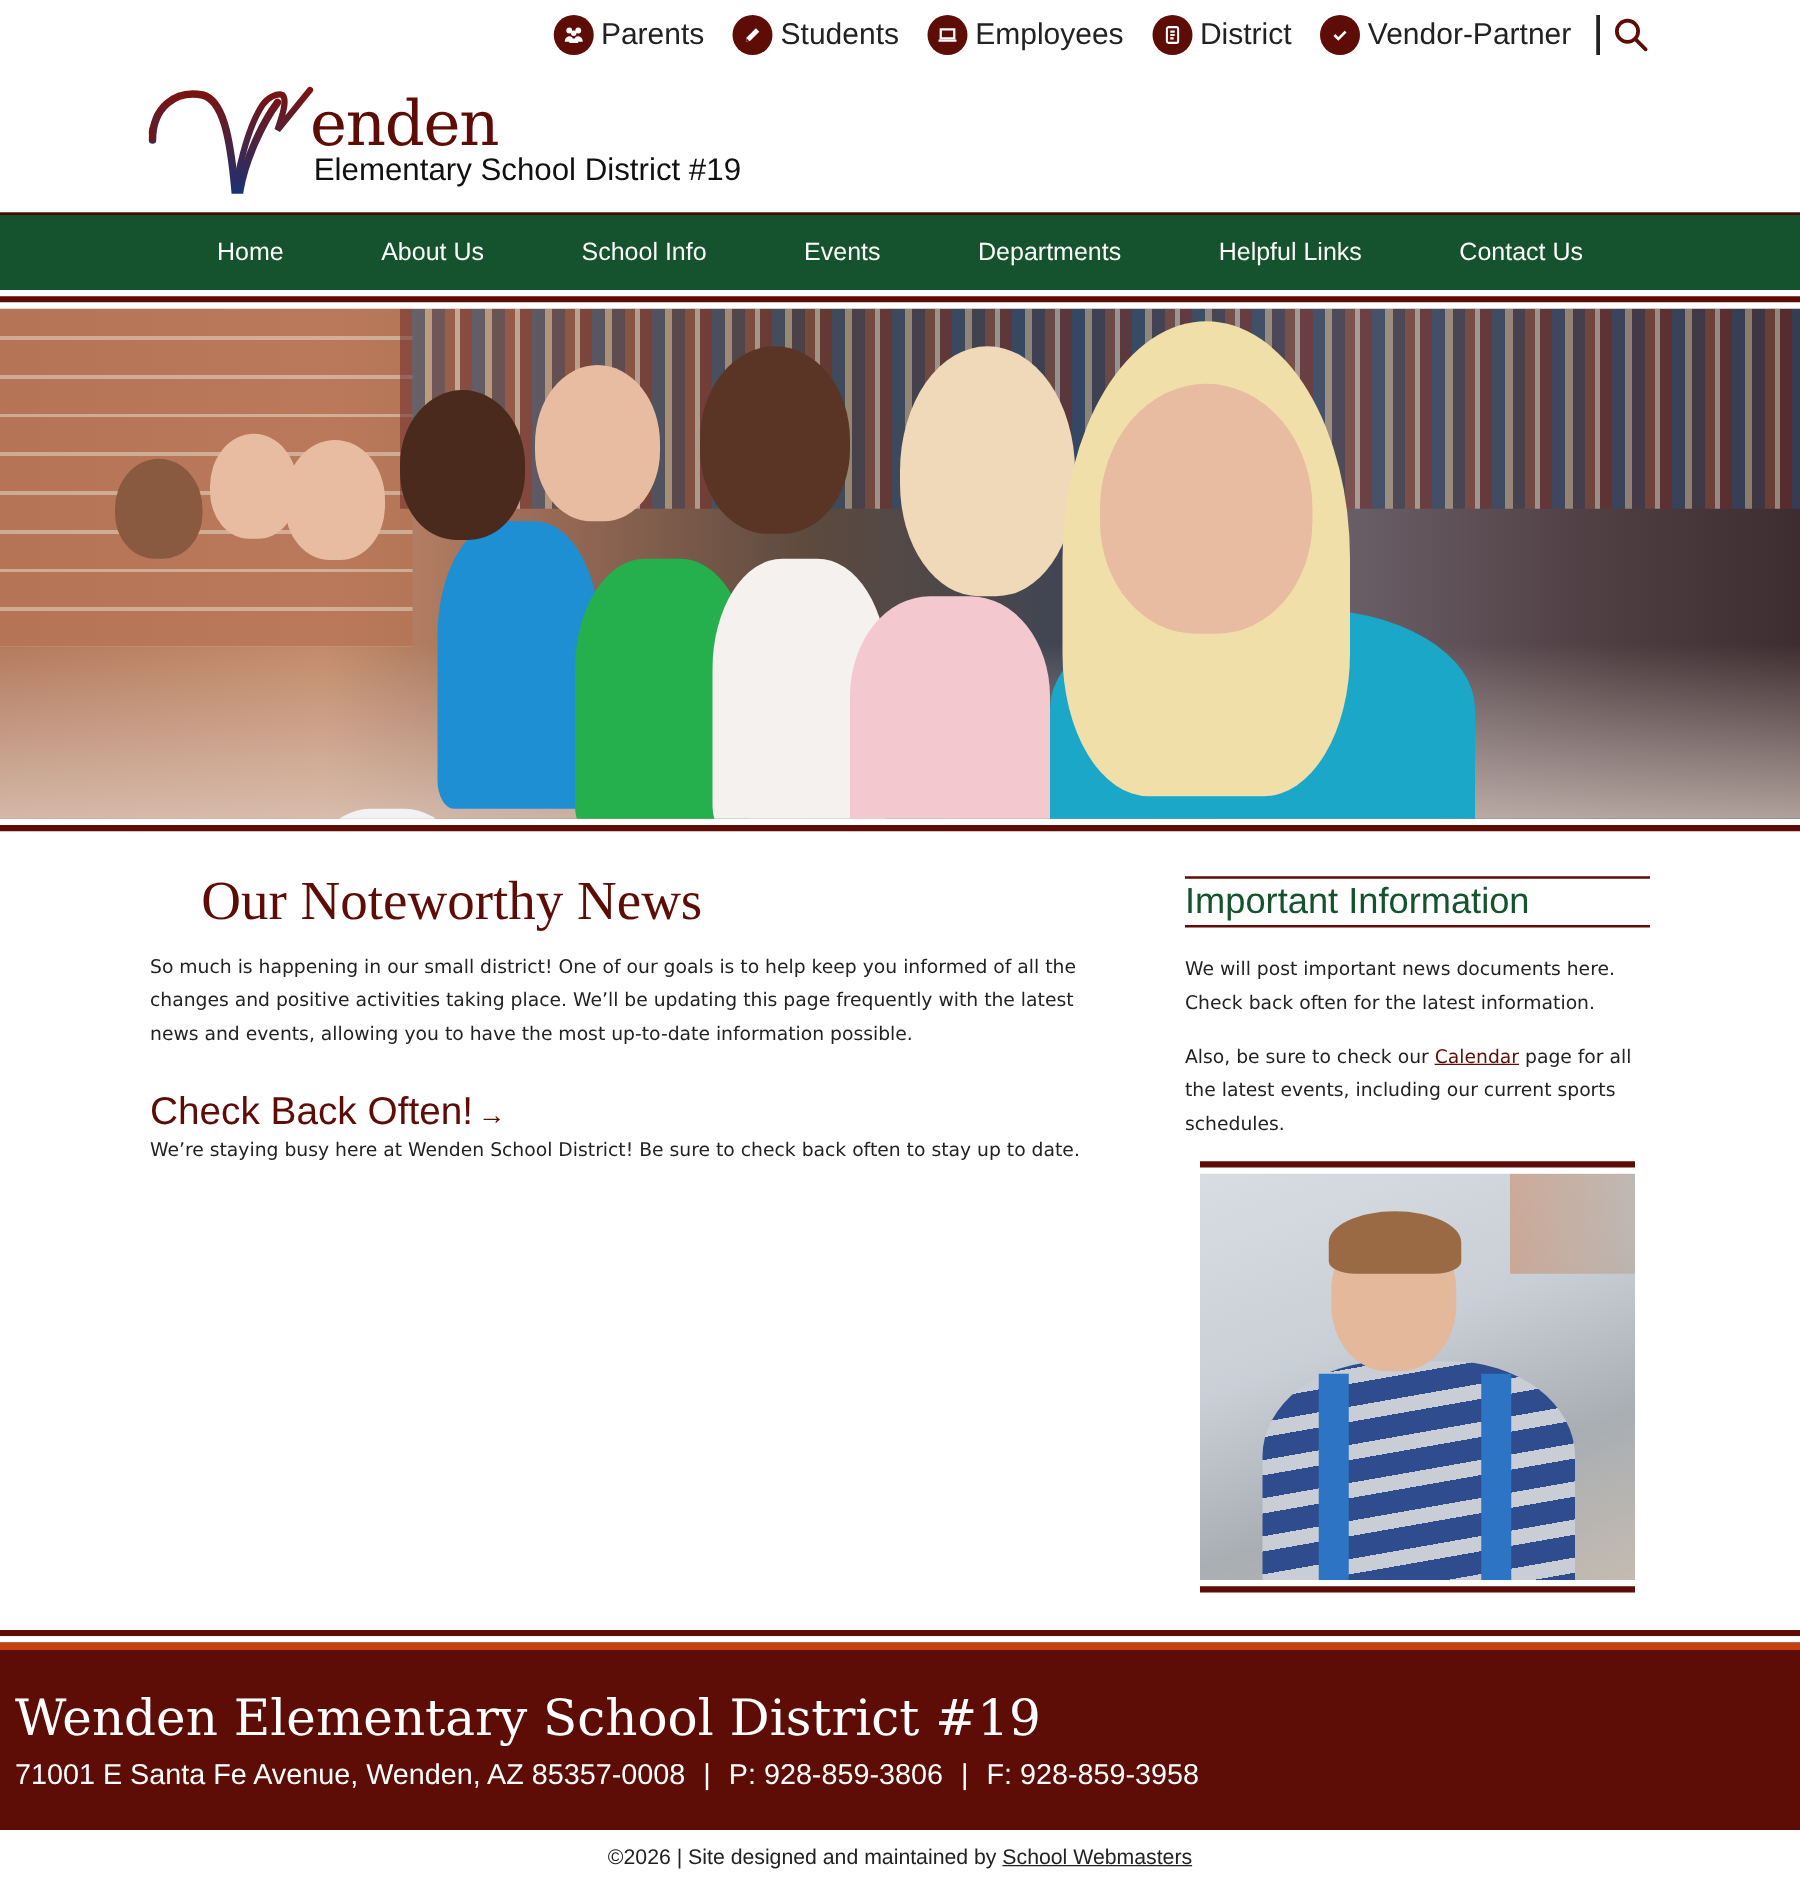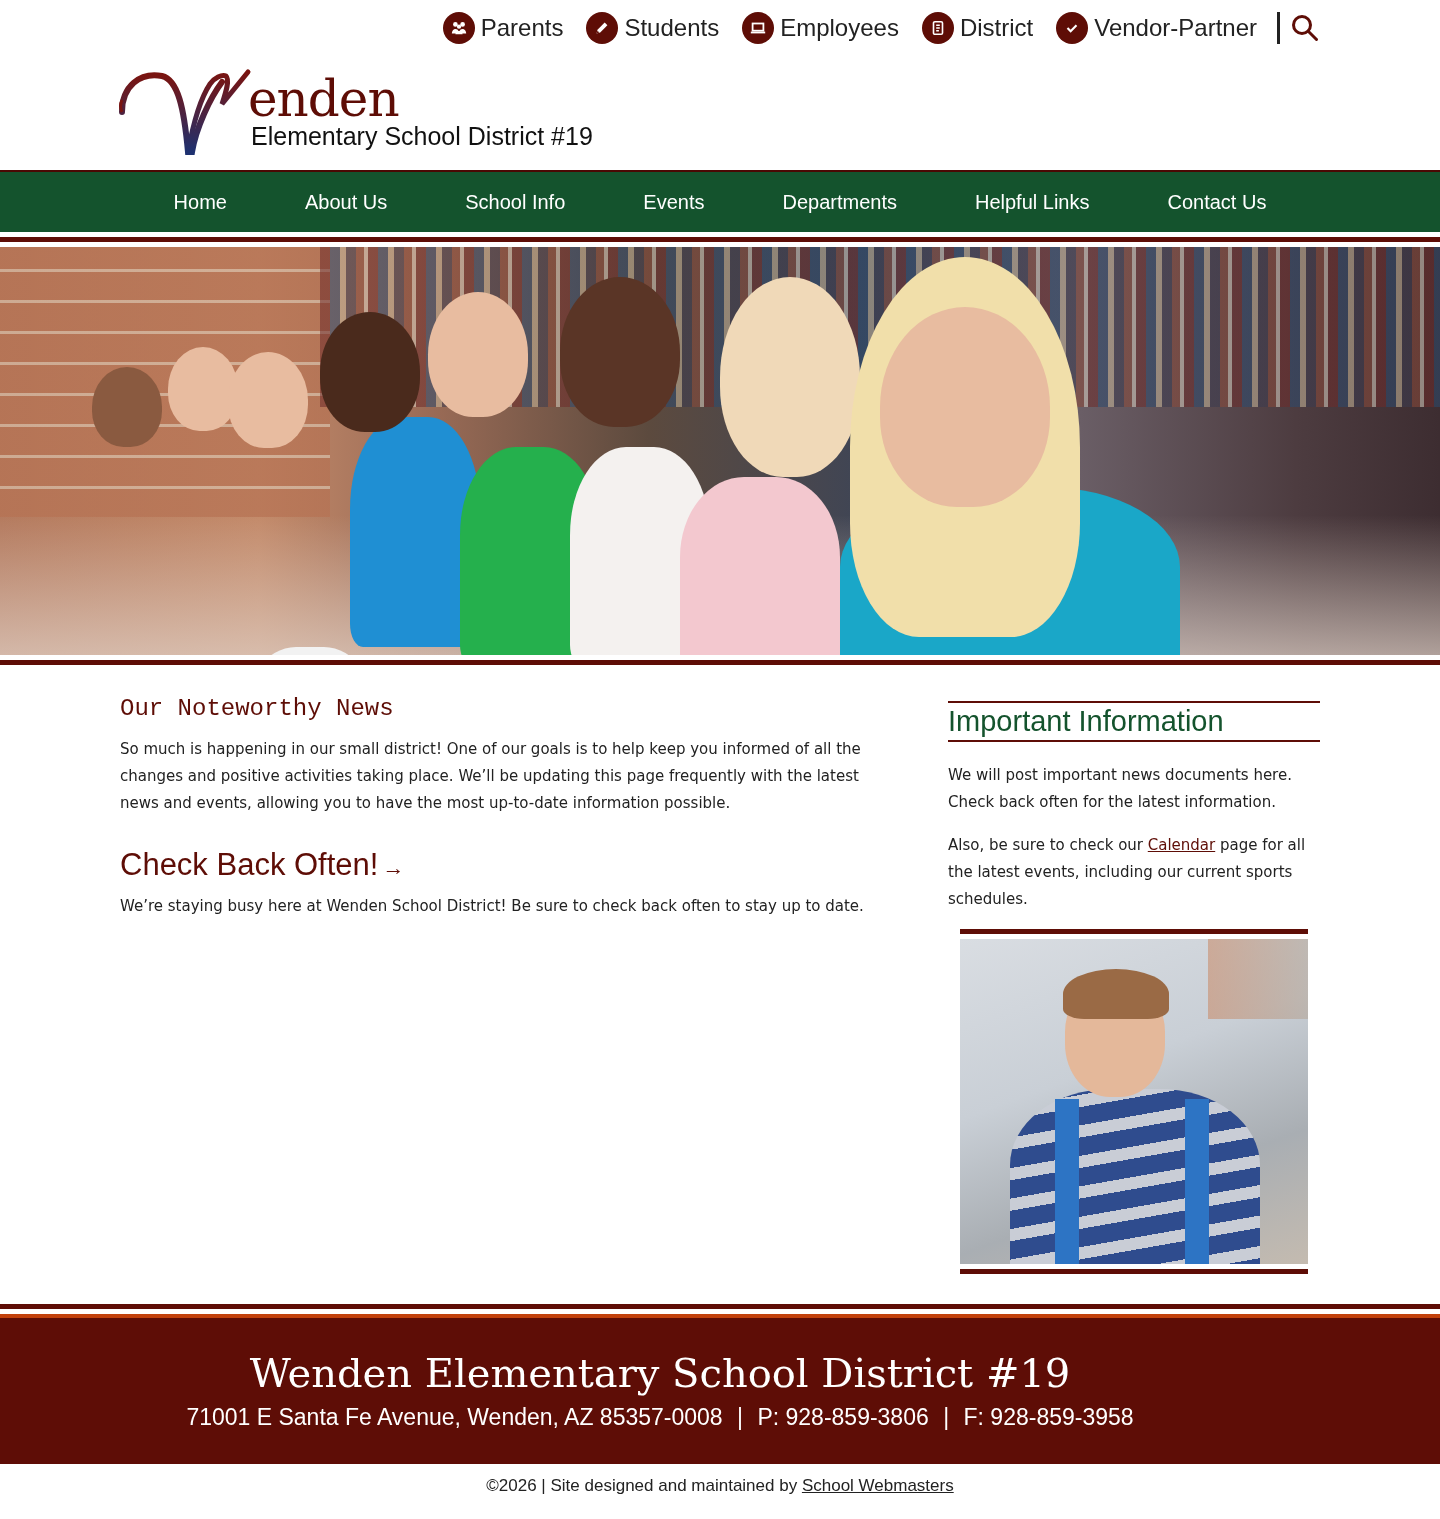--- a/index.html
+++ b/index.html
@@ -36,47 +36,47 @@
   .hero .wall { position: absolute; top: 0; left: 0; width: 330px; height: 270px;
     background: repeating-linear-gradient(0deg, #b67253 0 28px, #d8bfa9 28px 31px); opacity: .7; }
   .hero .floor { position: absolute; bottom: 0; left: 0; width: 100%; height: 140px; background: linear-gradient(180deg, rgba(220,205,195,.0), rgba(225,210,200,.7)); }
   .kid { position: absolute; border-radius: 50% 50% 45% 45%; background: #e8bca0; }
   .shirt { position: absolute; border-radius: 40% 40% 10% 10%; }
 
   
   .main { display: flex; padding: 0 120px; margin-top: 28px; }
   .col-left { width: 770px; }
   .col-right { margin-left: 58px; width: 372px; }
-  .h-news { font-family: Liberation Mono, monospace; font-size: 24px; color: #5e0d06; font-weight: normal; margin-top: 2px; }
+  .h-news { font-family: Liberation Serif, serif; font-size: 44px; color: #5e0d06; font-weight: normal; margin-top: 2px; margin-left: 41px; }
   .p { font-family: "DejaVu Sans", sans-serif; font-size: 15px; line-height: 27px; color: #222; }
   .p-news { margin-top: 14px; }
   .h-check { font-family: "Liberation Sans", sans-serif; font-size: 31px; color: #5e0d06; margin-top: 30px; display: flex; align-items: center; cursor: pointer; }
   .h-check .arrow { font-size: 22px; margin-left: 4px; margin-top: 6px; }
-  .p-check { margin-top: 10px; }
+  .p-check { margin-top: 0; }
 
   .imp-head { border-top: 2px solid #5e0d06; border-bottom: 2px solid #5e0d06; padding: 2px 0 2px; margin-top: 8px; }
   .imp-head h2 { font-family: Liberation Sans, sans-serif; font-size: 29px; color: #14532d; font-weight: normal; }
   .p-imp1 { margin-top: 20px; }
   .p-imp2 { margin-top: 16px; }
   .cal-link { color: #5e0d06; text-decoration: underline; cursor: pointer; }
 
   .photo-wrap { margin-top: 16px; margin-left: 12px; width: 348px; }
   .photo-bar { height: 5px; background: #5e0d06; }
   .photo { height: 325px; margin: 5px 0; position: relative; overflow: hidden;
     background: linear-gradient(160deg, #d9dde2 0%, #c9cfd6 40%, #a9aeb3 70%, #c4bbb0 100%); }
   .photo .bg-bld { position: absolute; right: 0; top: 0; width: 100px; height: 80px; background: linear-gradient(90deg, #c98d6c, #b5a79a); opacity:.6; }
   .photo .head { position: absolute; left: 105px; top: 40px; width: 100px; height: 118px; border-radius: 45%; background: #e4b89a; }
   .photo .hair { position: absolute; left: 103px; top: 30px; width: 106px; height: 50px; border-radius: 50% 50% 20% 20%; background: #9a6a45; }
   .photo .body { position: absolute; left: 50px; top: 150px; width: 250px; height: 190px; border-radius: 40% 40% 0 0;
     background: repeating-linear-gradient(170deg, #2f4c8e 0 18px, #c9cdd6 18px 30px); }
   .photo .strap { position: absolute; top: 160px; width: 24px; height: 170px; background: #2d74c4; }
 
   
   .footer-gap { height: 30px; }
-  .footer { background: #5e0d06; height: 150px; border-top: 4px solid #c2410c; padding-right: 120px; text-align: center; }
+  .footer { background: #5e0d06; height: 150px; border-top: 6px solid #c2410c; padding-right: 120px; text-align: left; padding-left: 12px; }
   .f-title { font-family: "DejaVu Serif", serif; font-size: 40px; color: #fff; padding-top: 32px; }
   .f-addr { font-family: "Liberation Sans", sans-serif; font-size: 23px; color: #fff; margin-top: 8px; }
   .copyright { text-align: center; font-family: "Liberation Sans", sans-serif; font-size: 17px; color: #222; padding-top: 12px; height: 48px; }
   .copyright a { text-decoration: underline; cursor: pointer; }
 </style>
 </head>
 <body>
 
 <div class="utility">
   <div class="utility-list">

